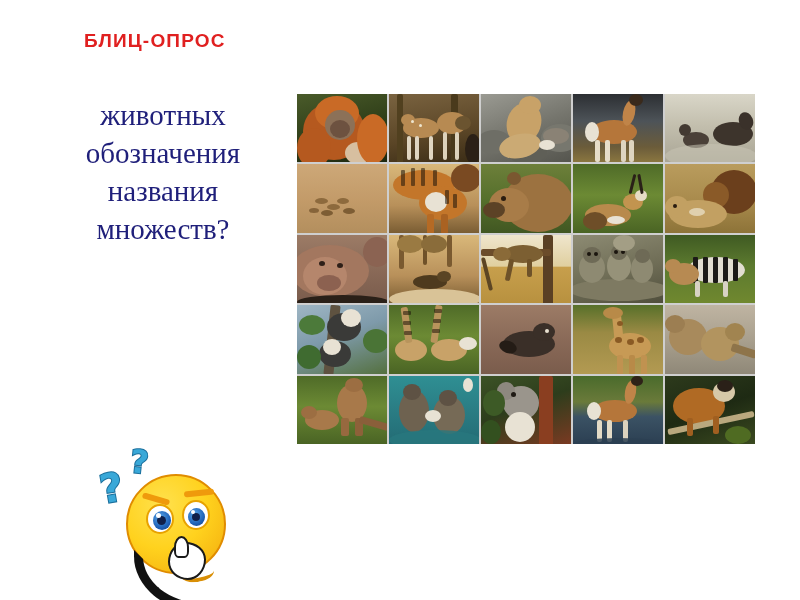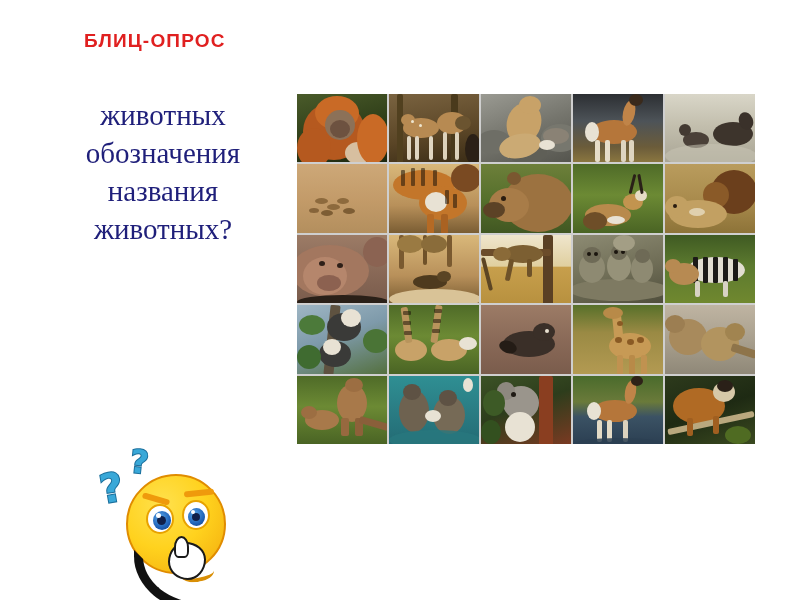--- a/index.html
+++ b/index.html
@@ -216,21 +216,21 @@
 </style>
 </head>
 <body>
 
 <div id="slide-title">БЛИЦ-ОПРОС</div>
 
 <div id="question-block">
   <span class="q-line">животных</span>
   <span class="q-line">обозначения</span>
   <span class="q-line">названия</span>
-  <span class="q-line">животных?</span>
+  <span class="q-line">множеств?</span>
 </div>
 
 <div id="animal-grid">
 
   <div class="photo-cell">
     <div class="scene bg-jungle">
       <div class="blob fur-orange" style="left:6px;top:8px;width:62px;height:58px;"></div>
       <div class="blob fur-orange2" style="left:18px;top:2px;width:44px;height:34px;"></div>
       <div class="blob" style="left:28px;top:16px;width:30px;height:30px;background:#8c7158;"></div>
       <div class="blob" style="left:33px;top:26px;width:20px;height:18px;background:#6d5240;"></div>

